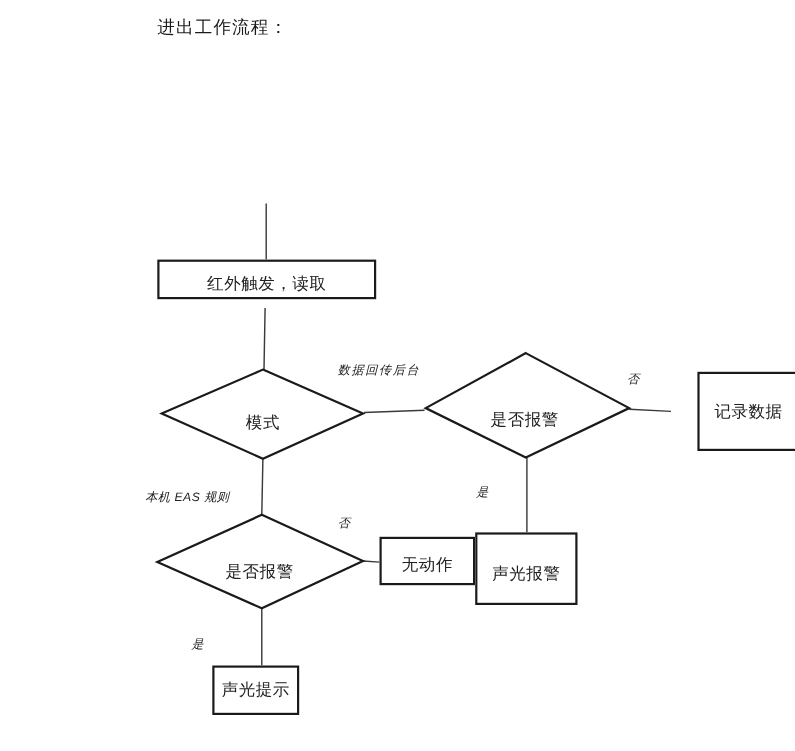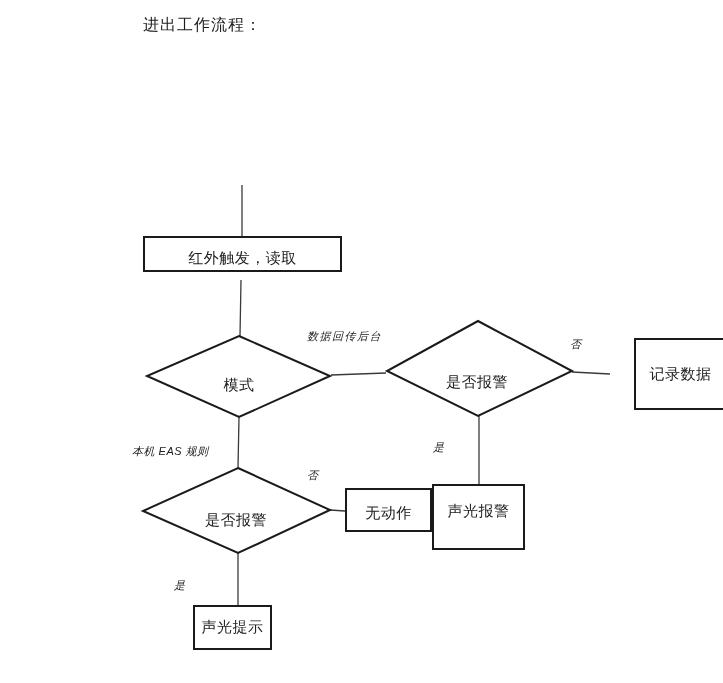--- a/index.html
+++ b/index.html
@@ -41,21 +41,21 @@
     display: flex;
     align-items: center;
     justify-content: center;
     font-size: 15px;
     letter-spacing: 0.5px;
     white-space: nowrap;
   }
   .node-rfid        { left: 143px; top: 143px; width: 199px; height: 42px; padding-top: 10px; }
   .node-infrared    { left: 143px; top: 236px; width: 199px; height: 36px; padding-top: 8px; }
   .node-record      { left: 610px; top: 338px; width: 93px;  height: 72px; margin-left: 24px; }
-  .node-sound-alarm { left: 432px; top: 484px; width: 93px;  height: 66px; align-items: flex-start; padding-top: 16px; }
+  .node-sound-alarm { left: 432px; top: 484px; width: 93px;  height: 66px; align-items: flex-start; padding-top: 26px; }
   .node-no-action   { left: 345px; top: 488px; width: 87px;  height: 44px; padding-top: 6px; }
   .node-sound-prompt{ left: 193px; top: 605px; width: 79px;  height: 45px; }
   .diamond-label {
     position: absolute;
     transform: translate(-50%, -50%);
     font-size: 15px;
     letter-spacing: 0.5px;
     white-space: nowrap;
   }
   .dl-mode          { left: 239px; top: 385px; }

